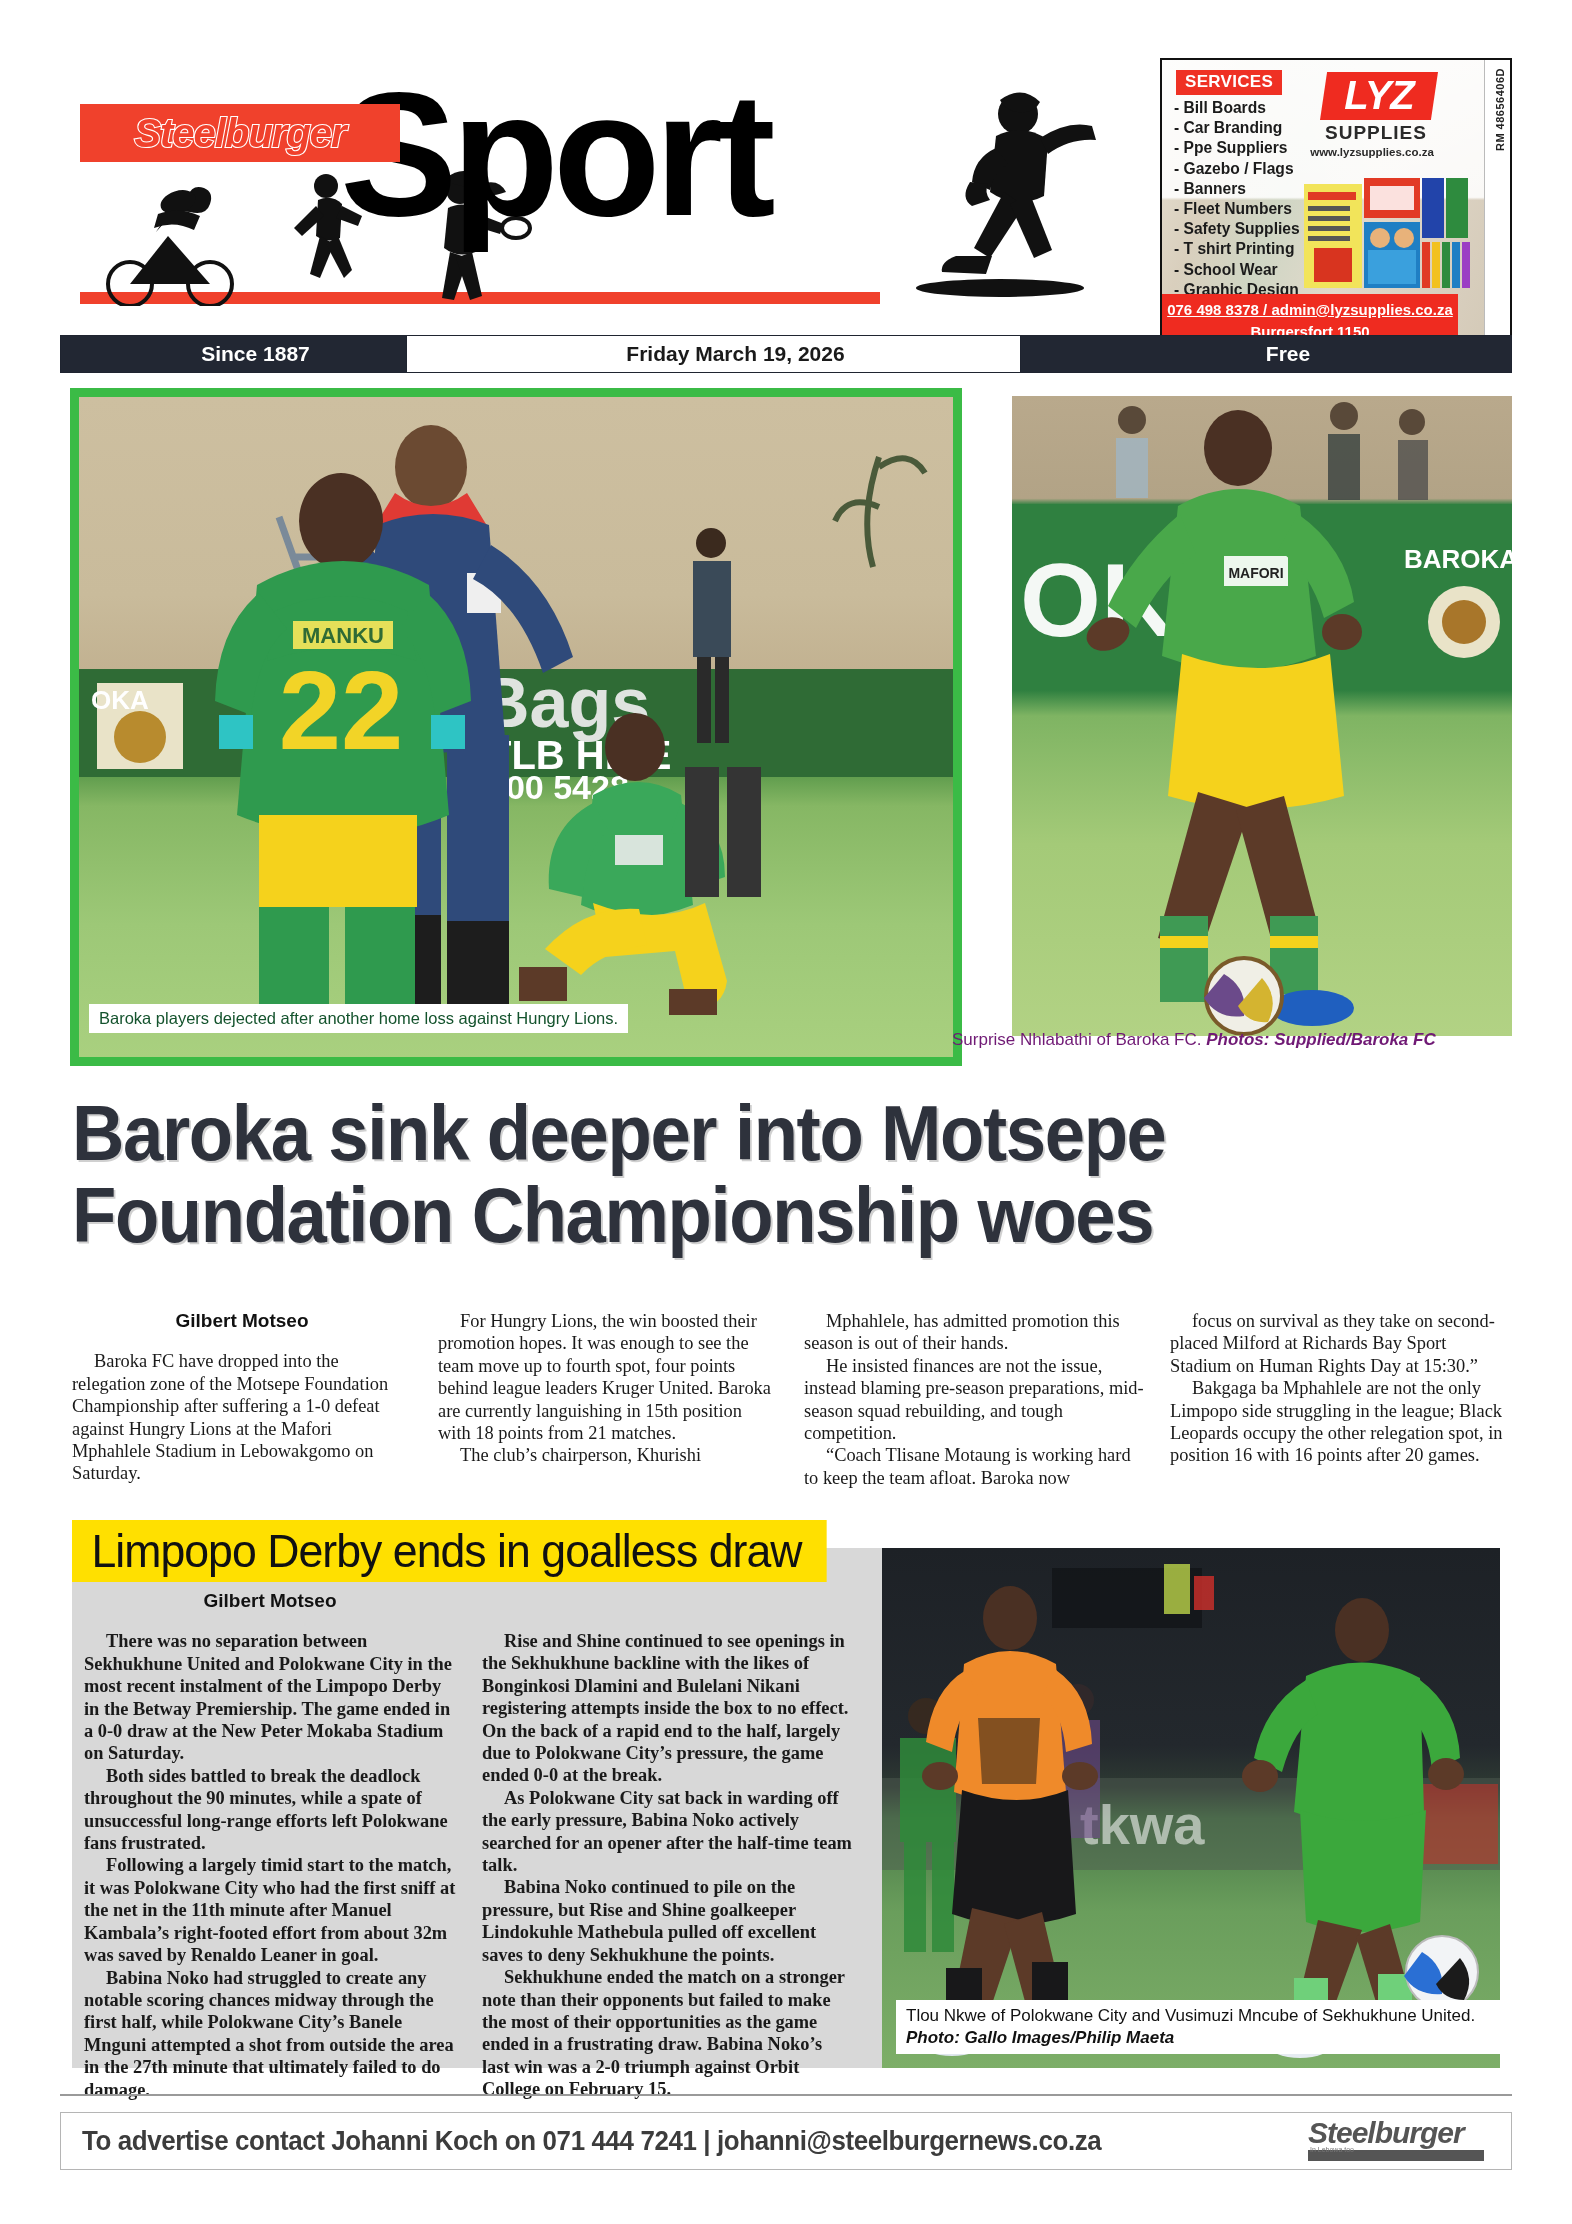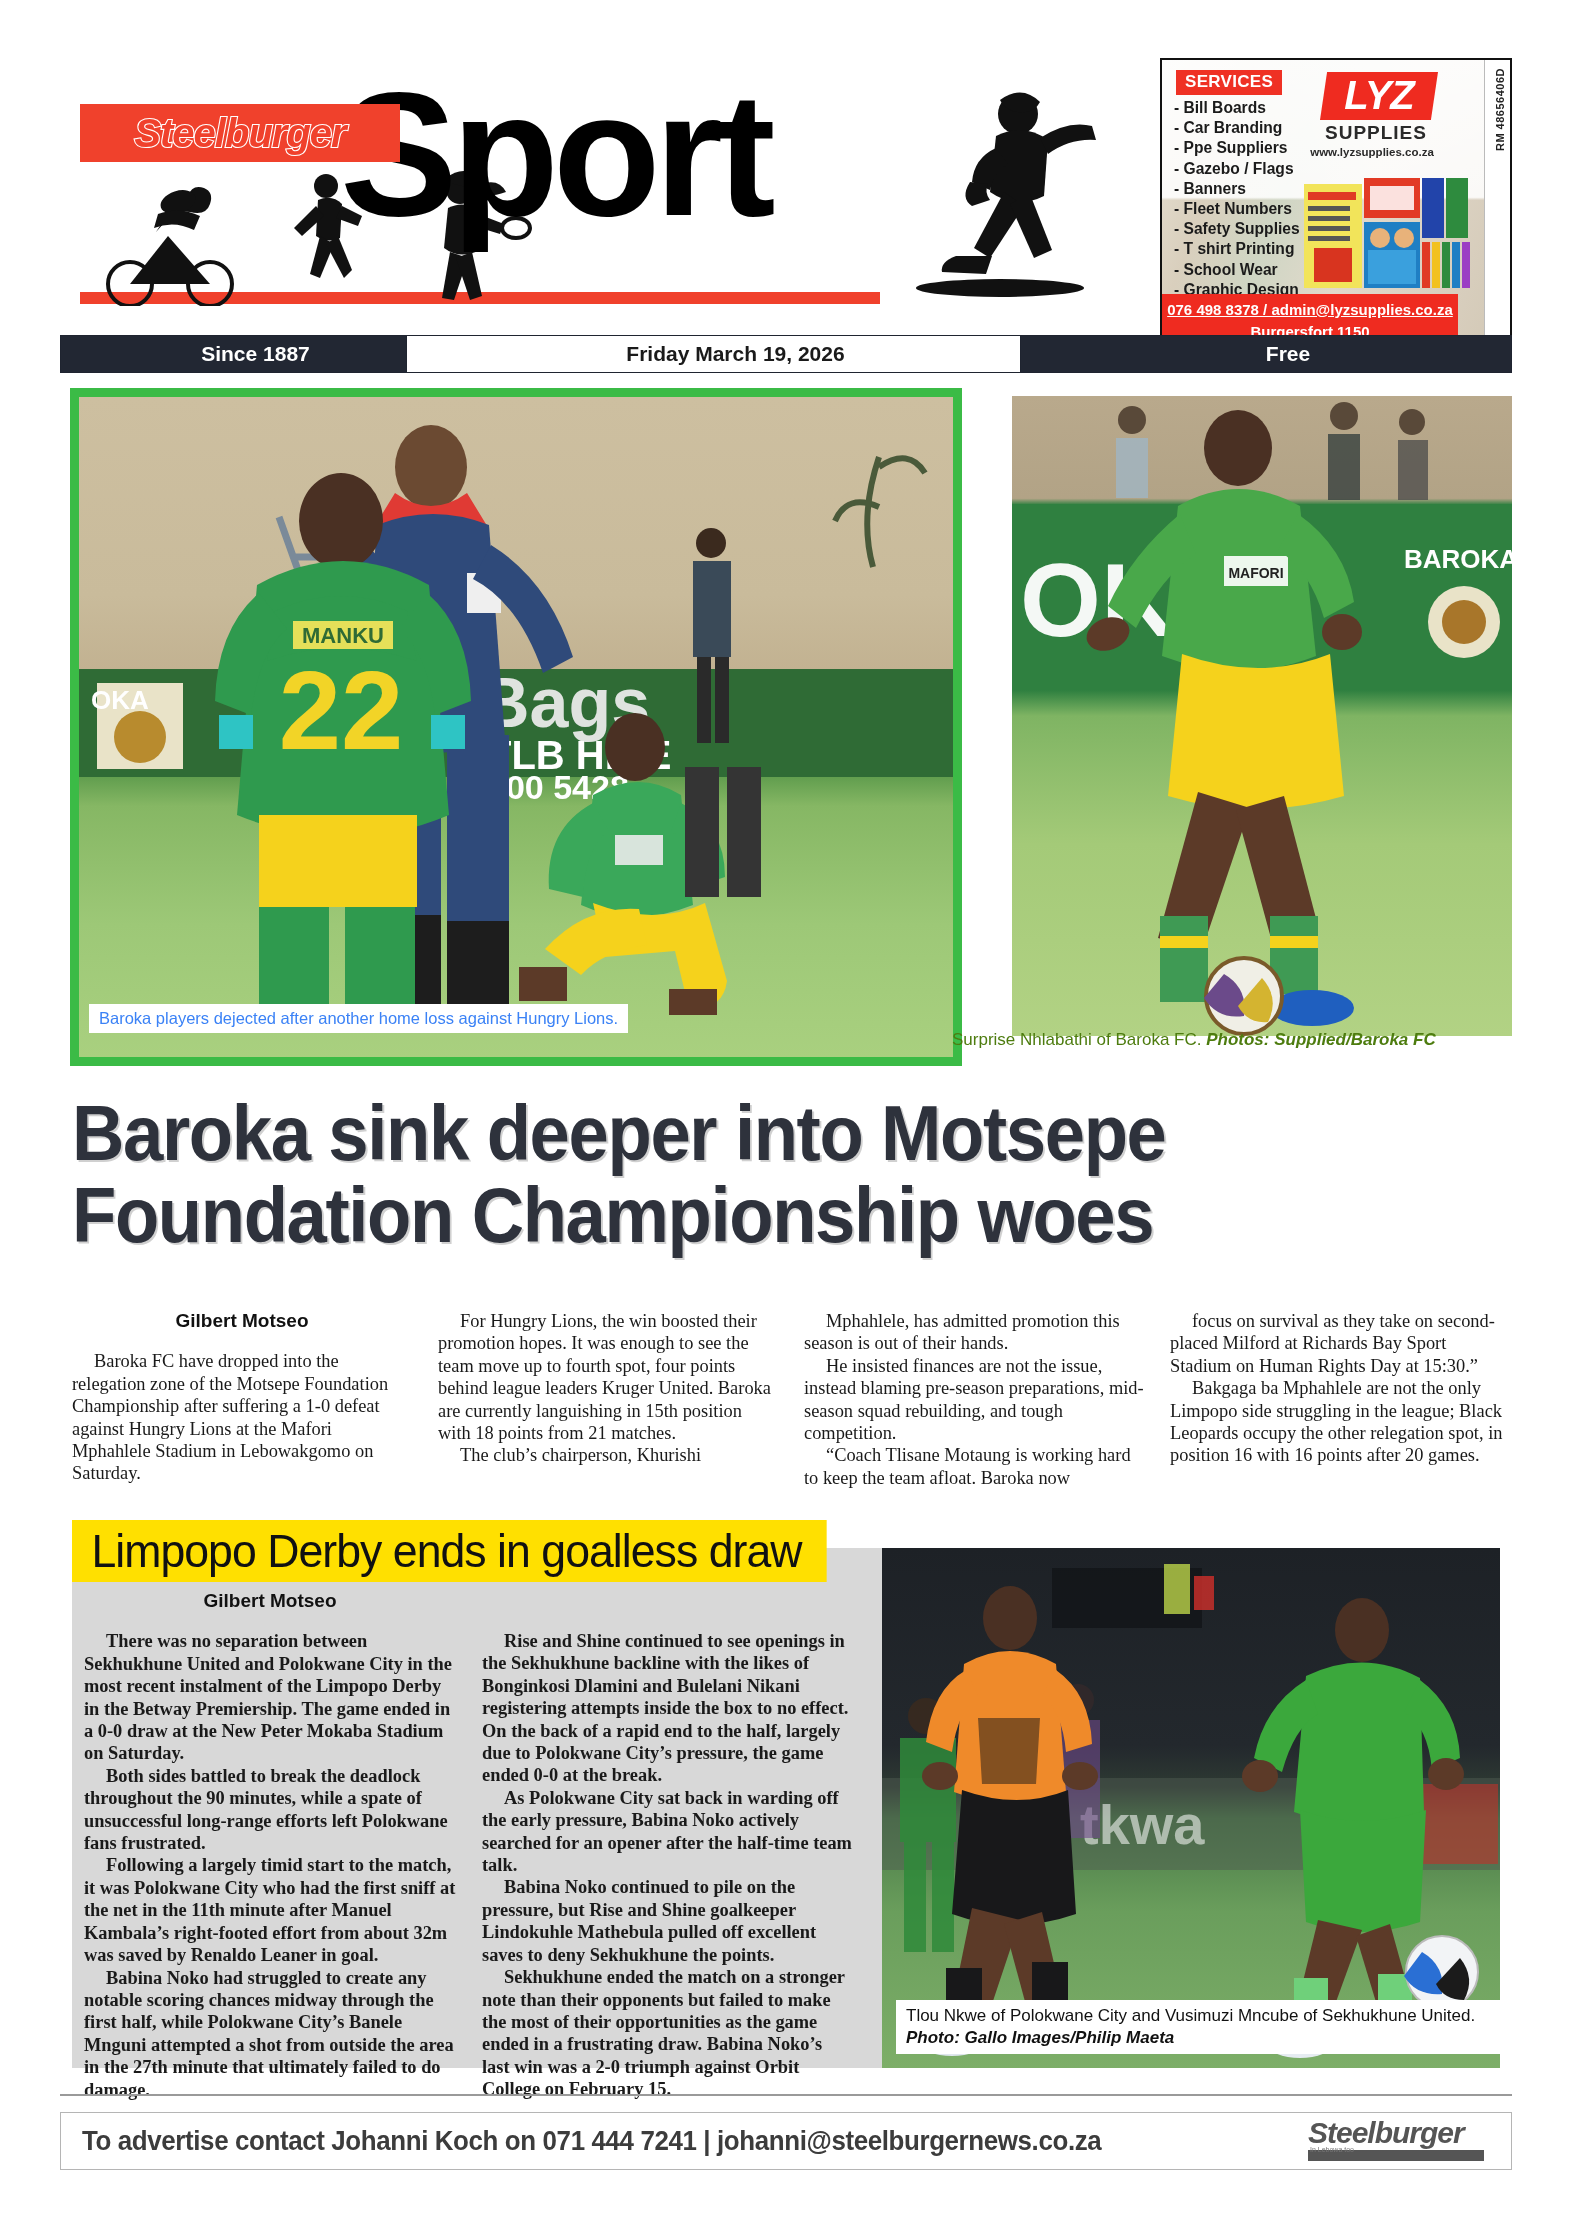--- a/index.html
+++ b/index.html
@@ -98,25 +98,25 @@
   .ib-a { width:345px; } .ib-b { flex:1; } .ib-c { width:490px; }
 
   
   .photorow { position:absolute; left:60px; top:388px; width:1452px; height:680px; }
   .photo-left { position:absolute; left:10px; top:0; width:892px; height:678px;
     border:9px solid #3bbb46; overflow:hidden; }
   .photo-right { position:absolute; right:0; top:8px; width:500px; height:640px; overflow:hidden; }
 
   .cap-box {
     position:absolute; background:#fff; padding:4px 10px 5px;
-    font-family:"Liberation Sans", sans-serif; font-size:16.5px; color:#3b82f6; line-height:20px;
+    font-family:"Liberation Sans", sans-serif; font-size:16.5px; color:#14532d; line-height:20px;
   }
   .cap-left { left:10px; bottom:24px; }
   .cap-right { position:absolute; left:952px; top:1030px; width:560px;
-    font-family:"Liberation Sans", sans-serif; font-size:17px; color:#4d7c0f; }
+    font-family:"Liberation Sans", sans-serif; font-size:17px; color:#701a75; }
   .cap-right i { font-weight:bold; font-style:italic; }
 
   
   .scene { position:absolute; inset:0; }
   .sky-dirt { position:absolute; inset:0;
     background:linear-gradient(180deg,#cdbfa0 0%, #c9bb9b 30%, #bfae8d 46%, #3f7a3a 47%, #4c8f42 55%, #86b764 62%, #9dc877 80%, #a9d07f 100%); }
 
   
   .headline {
     position:absolute; left:72px; top:1092px; width:1440px;

